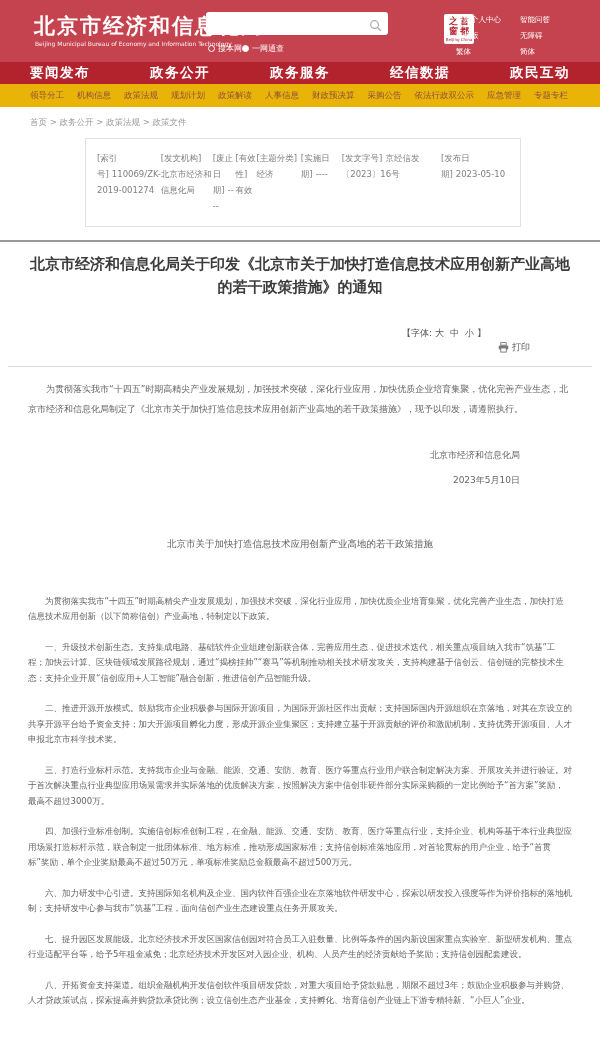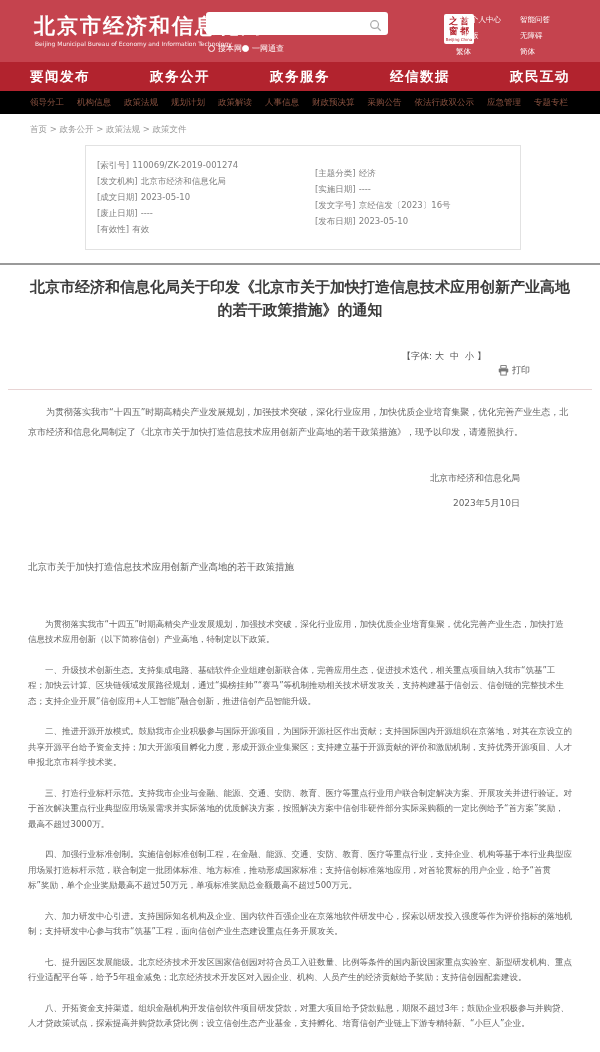--- a/index.html
+++ b/index.html
@@ -16,54 +16,54 @@
   .scope{display:flex;align-items:center;cursor:pointer;}
   .rdot{width:7px;height:7px;border:1px solid #fff;border-radius:50%;display:inline-block;margin-right:3px;box-sizing:border-box;}
   .scope[data-selected="true"] .rdot{background:#fff;}
   .seal{position:absolute;left:444px;top:14px;width:30px;height:30px;background:#fff;border-radius:2px;display:flex;flex-direction:column;align-items:center;justify-content:center;}
   .seal-grid{display:grid;grid-template-columns:11px 11px;font-size:9px;line-height:10px;font-weight:bold;color:#b5222d;text-align:center;}
   .seal-cap{font-size:4px;line-height:5px;color:#b5222d;margin-top:1px;white-space:nowrap;}
   .qlinks{position:absolute;left:456px;top:15px;display:grid;grid-template-columns:64px auto;row-gap:6px;font-size:7.5px;color:#fff;}
   .qlink{cursor:pointer;white-space:nowrap;}
 
   
-  .nav{display:flex;height:29px;background:#b2232e;align-items:center;}
+  .nav{display:flex;height:22px;background:#b2232e;align-items:center;}
   .nav-item{flex:1;display:flex;align-items:center;justify-content:center;color:#fff;font-size:13.5px;font-weight:bold;letter-spacing:1.5px;cursor:pointer;}
-  .subnav{height:23px;background:#000000;display:flex;align-items:center;padding-left:30px;gap:13px;font-size:8.5px;color:#8a5240;}
+  .subnav{height:23px;background:#eab308;display:flex;align-items:center;padding-left:30px;gap:13px;font-size:8.5px;color:#8a5240;}
   .subnav-item{cursor:pointer;white-space:nowrap;}
 
   
   .crumbs{margin:10px 0 0 30px;font-size:8.5px;color:#999;}
   .crumb{cursor:pointer;}
   .crumb[data-sep]::after{content:" " attr(data-sep) " ";color:#999;}
 
   
   .meta{margin:9px 0 0 85px;width:412px;border:1px solid #e2e2e2;padding:11px 11px 12px;display:flex;font-size:8.5px;color:#808080;}
-  .meta-col{display:flex;flex-direction:column;line-height:16px;justify-content:center;}
+  .meta-col{display:flex;flex-direction:row;line-height:16px;justify-content:center;}
   .meta-col.left{width:218px;}
   .meta-label{margin-right:3px;}
 
   
   .rule-dark{height:2px;background:#9a9a9a;margin-top:13px;}
   .art-title{padding:11px 30px 0;text-align:center;font-size:15px;font-weight:bold;color:#3c3c3c;line-height:23px;}
   .tools{display:flex;justify-content:flex-end;align-items:center;gap:12px;padding-right:70px;margin-top:13px;font-size:9px;color:#555;}
   .fsz{display:flex;align-items:center;}
   .fsz-opt{margin:0 3px;cursor:pointer;}
   .print{display:flex;align-items:center;gap:3px;cursor:pointer;margin-top:29px;}
   .rule-light{border-top:1px solid #e8d4d4;margin:12px 8px 0;}
 
   
   .letter{padding:12px 28px 0;font-size:9px;color:#646464;line-height:20px;}
   .letter .indent{text-indent:2em;}
   .sign{text-align:right;padding-right:52px;margin-top:26px;}
   .sign .date{margin-top:5px;}
 
   
   .policy{padding:0 28px 18px;font-size:8.5px;color:#646464;line-height:15.5px;}
-  .doc-title{margin-top:46px;font-size:9.5px;color:#5e5e5e;}
+  .doc-title{text-align:center;margin-top:46px;font-size:9.5px;color:#5e5e5e;}
   .policy .intro{margin-top:42px;}
   .policy .para,.policy .intro{text-indent:2em;}
   .policy .para{margin-top:15px;}
 </style>
 </head>
 <body>
 
 <div class="hdr">
   <div class="site-name">北京市经济和信息化局</div>
   <div class="site-en">Beijing Municipal Bureau of Economy and Information Technology</div>
@@ -137,21 +137,20 @@
 
 <div class="crumbs">
   
 <span class="crumb" data-sep="&gt;">首页</span><span class="crumb" data-sep="&gt;">政务公开</span><span class="crumb" data-sep="&gt;">政策法规</span><span class="crumb">政策文件</span></div>
 
 <div class="meta">
   <div class="meta-col left">
 
   <div class="meta-row"><span class="meta-label">[索引号]</span><span class="meta-value">110069/ZK-2019-001274</span></div>
       <div class="meta-row"><span class="meta-label">[发文机构]</span><span class="meta-value">北京市经济和信息化局</span></div>
-      <div class="meta-row"><span class="meta-label">[成文日期]</span><span class="meta-value">2023-05-10</span></div>
       <div class="meta-row"><span class="meta-label">[废止日期]</span><span class="meta-value">----</span></div>
       <div class="meta-row"><span class="meta-label">[有效性]</span><span class="meta-value">有效</span></div>
     </div>
   <div class="meta-col right">
 
   <div class="meta-row"><span class="meta-label">[主题分类]</span><span class="meta-value">经济</span></div>
       <div class="meta-row"><span class="meta-label">[实施日期]</span><span class="meta-value">----</span></div>
       <div class="meta-row"><span class="meta-label">[发文字号]</span><span class="meta-value">京经信发〔2023〕16号</span></div>
       <div class="meta-row"><span class="meta-label">[发布日期]</span><span class="meta-value">2023-05-10</span></div>
     </div>

